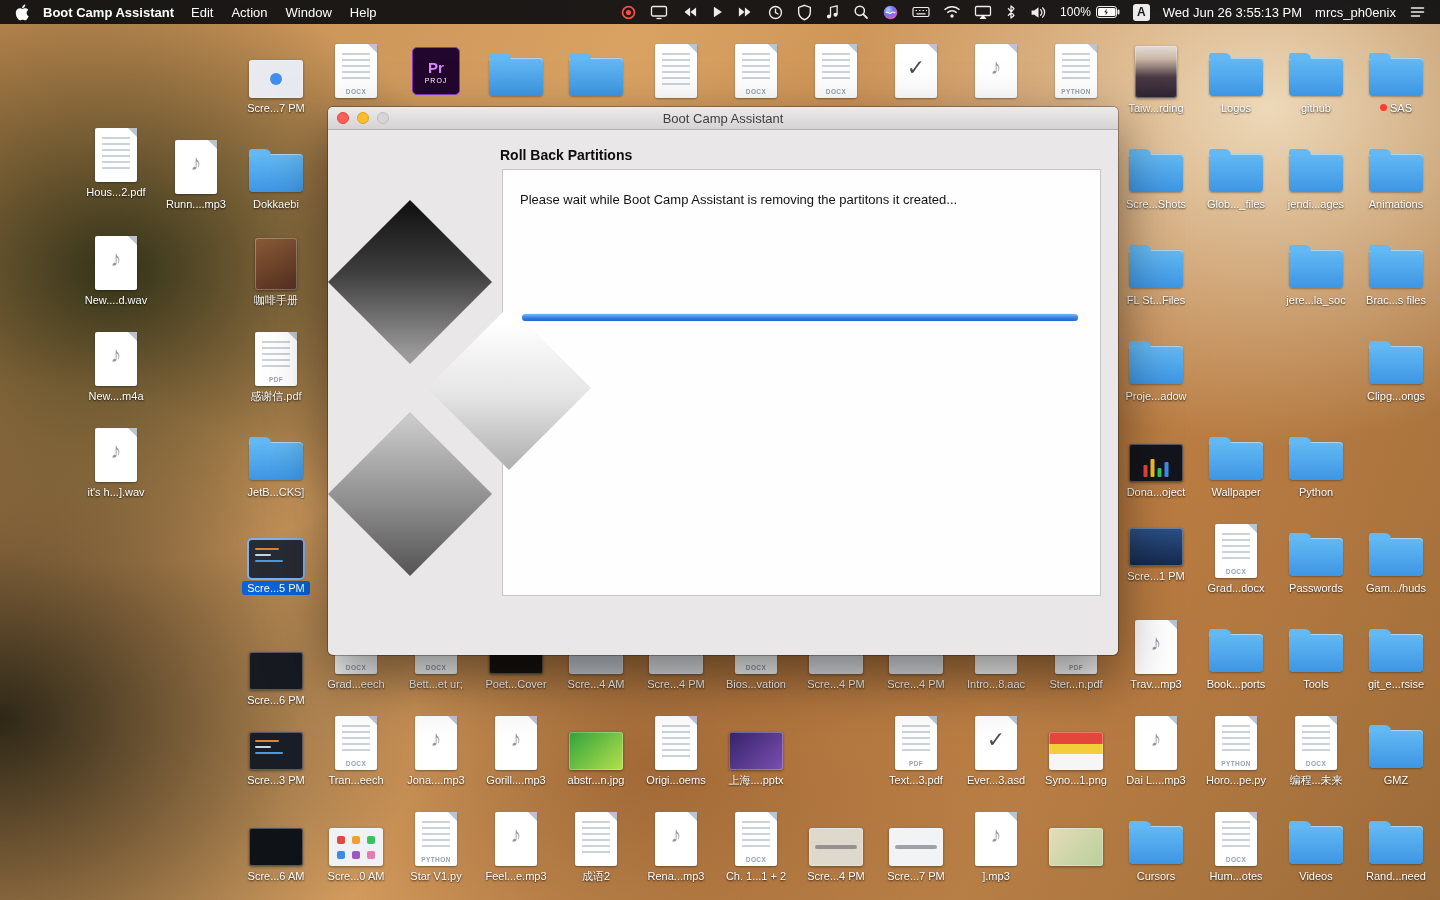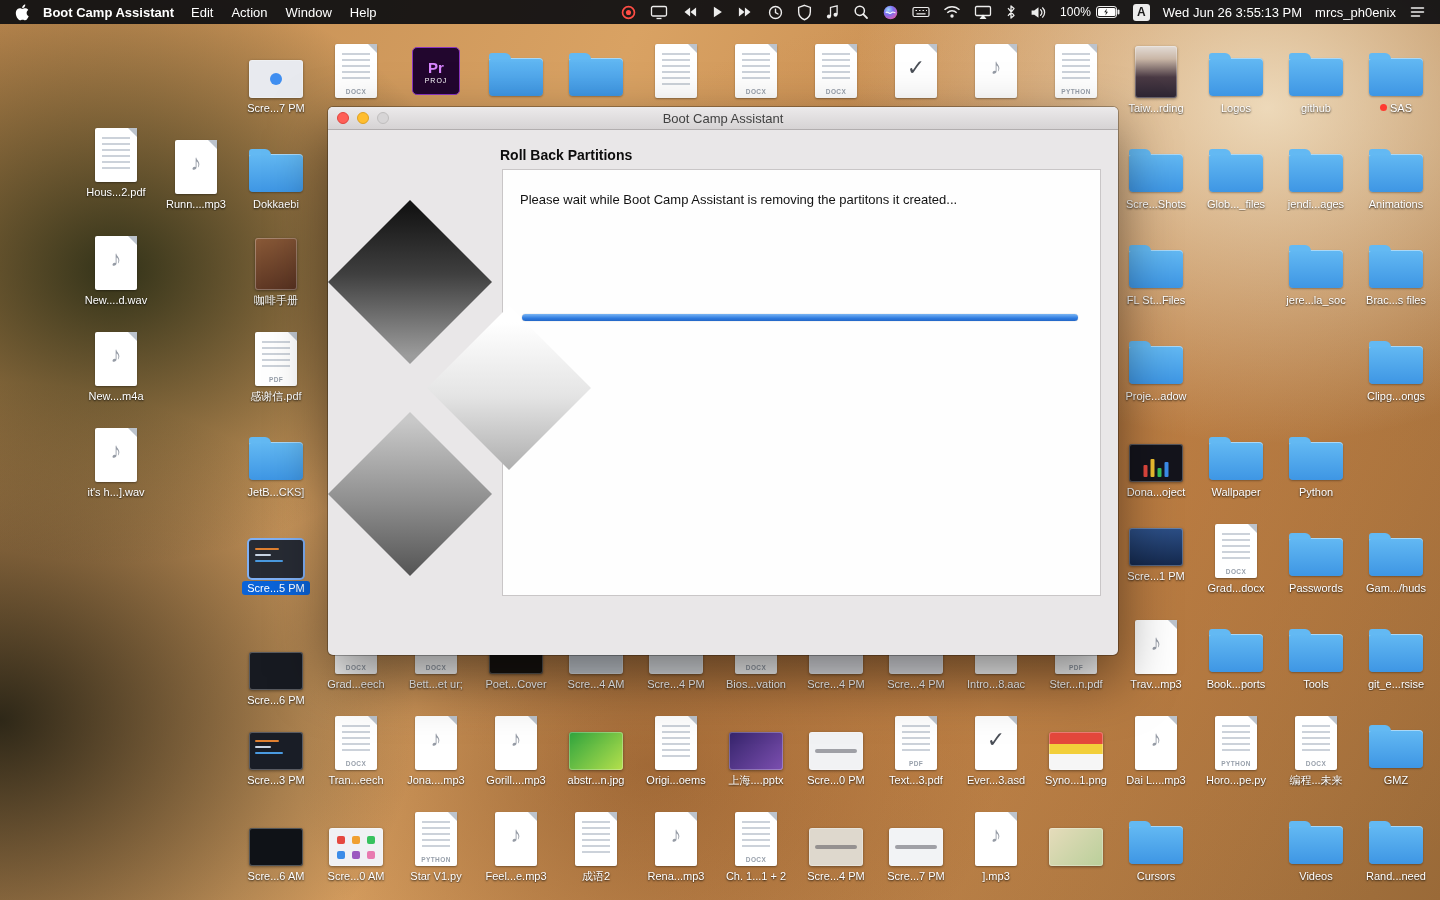--- a/index.html
+++ b/index.html
@@ -570,28 +570,20 @@
           </div>
         </div>
         <div class="dlabel">Origi...oems</div>
       </div>
       <div class="dicon" style="left: 716px; top: 712px;">
         <div class="thumbbox">
           <div class="timg" style="background:linear-gradient(135deg,#35246b,#7c4fb0)"></div>
         </div>
         <div class="dlabel">上海....pptx</div>
       </div>
-      <div class="dicon" style="left: 796px; top: 712px;">
-        <div class="thumbbox">
-          <div class="timg" style="background:#f1f2f4">
-            <i class="vbar"></i>
-          </div>
-        </div>
-        <div class="dlabel">Scre...0 PM</div>
-      </div>
       <div class="dicon" style="left: 876px; top: 712px;">
         <div class="thumbbox">
           <div class="page">
             <span class="fold"></span>
             <span class="plines"></span>
             <span class="fbadge">PDF</span>
           </div>
         </div>
         <div class="dlabel">Text...3.pdf</div>
       </div>
@@ -742,20 +734,30 @@
         <div class="thumbbox">
           <div class="timg" style="background:linear-gradient(135deg,#e6dcbb,#b9cf9a)"></div>
         </div>
         <div class="dlabel">yunnan.jpg</div>
       </div>
       <div class="dicon" style="left: 1116px; top: 808px;">
         <div class="thumbbox">
           <div class="folder"></div>
         </div>
         <div class="dlabel">Cursors</div>
+      </div>
+      <div class="dicon" style="left: 1196px; top: 808px;">
+        <div class="thumbbox">
+          <div class="page">
+            <span class="fold"></span>
+            <span class="plines"></span>
+            <span class="fbadge">DOCX</span>
+          </div>
+        </div>
+        <div class="dlabel">Hum...otes</div>
       </div>
       <div class="dicon" style="left: 1276px; top: 808px;">
         <div class="thumbbox">
           <div class="folder"></div>
         </div>
         <div class="dlabel">Videos</div>
       </div>
       <div class="dicon" style="left: 1356px; top: 808px;">
         <div class="thumbbox">
           <div class="folder"></div>

